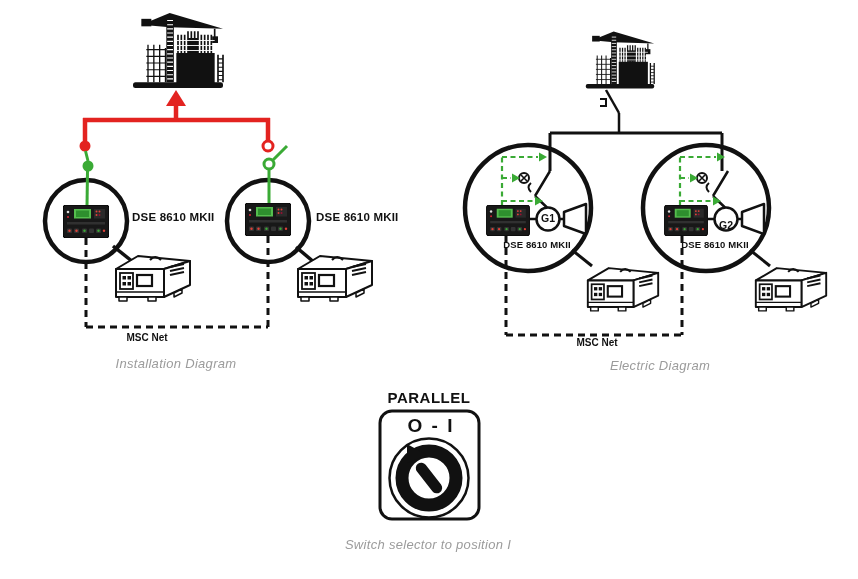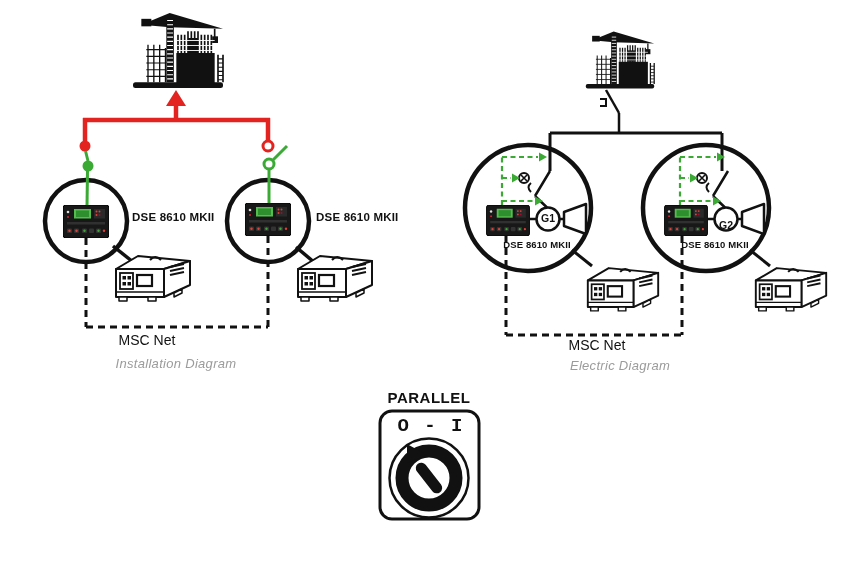--- a/index.html
+++ b/index.html
@@ -14,25 +14,25 @@
   #art{position:absolute;left:0;top:0;}
   .s-line{stroke:var(--c-line);}
   .s-red{stroke:var(--c-red);}
   .s-green{stroke:var(--c-green);}
   .f-red{fill:var(--c-red);}
   .f-green{fill:var(--c-green);}
   .txt{position:absolute; color:var(--c-line); white-space:nowrap;}
   .ctr{transform:translateX(-50%); text-align:center;}
   .bold-label{font-weight:700; font-size:11.5px; letter-spacing:.2px;}
   .small-label{font-weight:700; font-size:9.5px; letter-spacing:.1px;}
-  .net-label{font-weight:400; font-size:14px;}
+  .net-label{font-weight:700; font-size:10px;}
   .caption{font-style:italic; font-size:13px; color:var(--c-gray); letter-spacing:.3px;}
   .g-label{font-weight:700; font-size:10.5px;}
   .parallel-title{font-weight:700; font-size:15px; letter-spacing:.5px;}
-  .oi-label{font-weight:700; font-size:19px; letter-spacing:2px;font-family:Liberation Mono, monospace;}
+  .oi-label{font-weight:700; font-size:19px; letter-spacing:2px;}
 </style>
 </head>
 <body>
 
 <div id="canvas">
 
   <svg id="art" width="858" height="579" viewBox="0 0 858 579">
     <defs>
 
       <symbol id="sym-site" viewBox="0 0 120 100">
@@ -208,17 +208,18 @@
   <div class="txt bold-label" style="left:132px; top:211px;">DSE 8610 MKII</div>
   <div class="txt bold-label" style="left:316px; top:211px;">DSE 8610 MKII</div>
   <div class="txt net-label ctr" style="left:147px; top:332px;">MSC Net</div>
   <div class="txt caption ctr" style="left:176px; top:356px;">Installation Diagram</div>
 
   <div class="txt g-label ctr" style="left:548px; top:212px;">G1</div>
   <div class="txt g-label ctr" style="left:726px; top:212px;margin-top:7px;">G2</div>
   <div class="txt small-label ctr" style="left:537px; top:239px;">DSE 8610 MKII</div>
   <div class="txt small-label ctr" style="left:715px; top:239px;">DSE 8610 MKII</div>
   <div class="txt net-label ctr" style="left:597px; top:337px;">MSC Net</div>
-  <div class="txt caption ctr" style="left:620px; top:358px;">Electric Diagram</div>
+  <div class="txt caption ctr" style="left:660px; top:358px;">Electric Diagram</div>
 
   <div class="txt parallel-title ctr" style="left:429px; top:389px;">PARALLEL</div>
   <div class="txt oi-label ctr" style="left:431px; top:415px;">O - I</div>
+  <div class="txt caption ctr" style="left:428px; top:537px;">Switch selector to position I</div>
 </div>
 
 </body></html>

